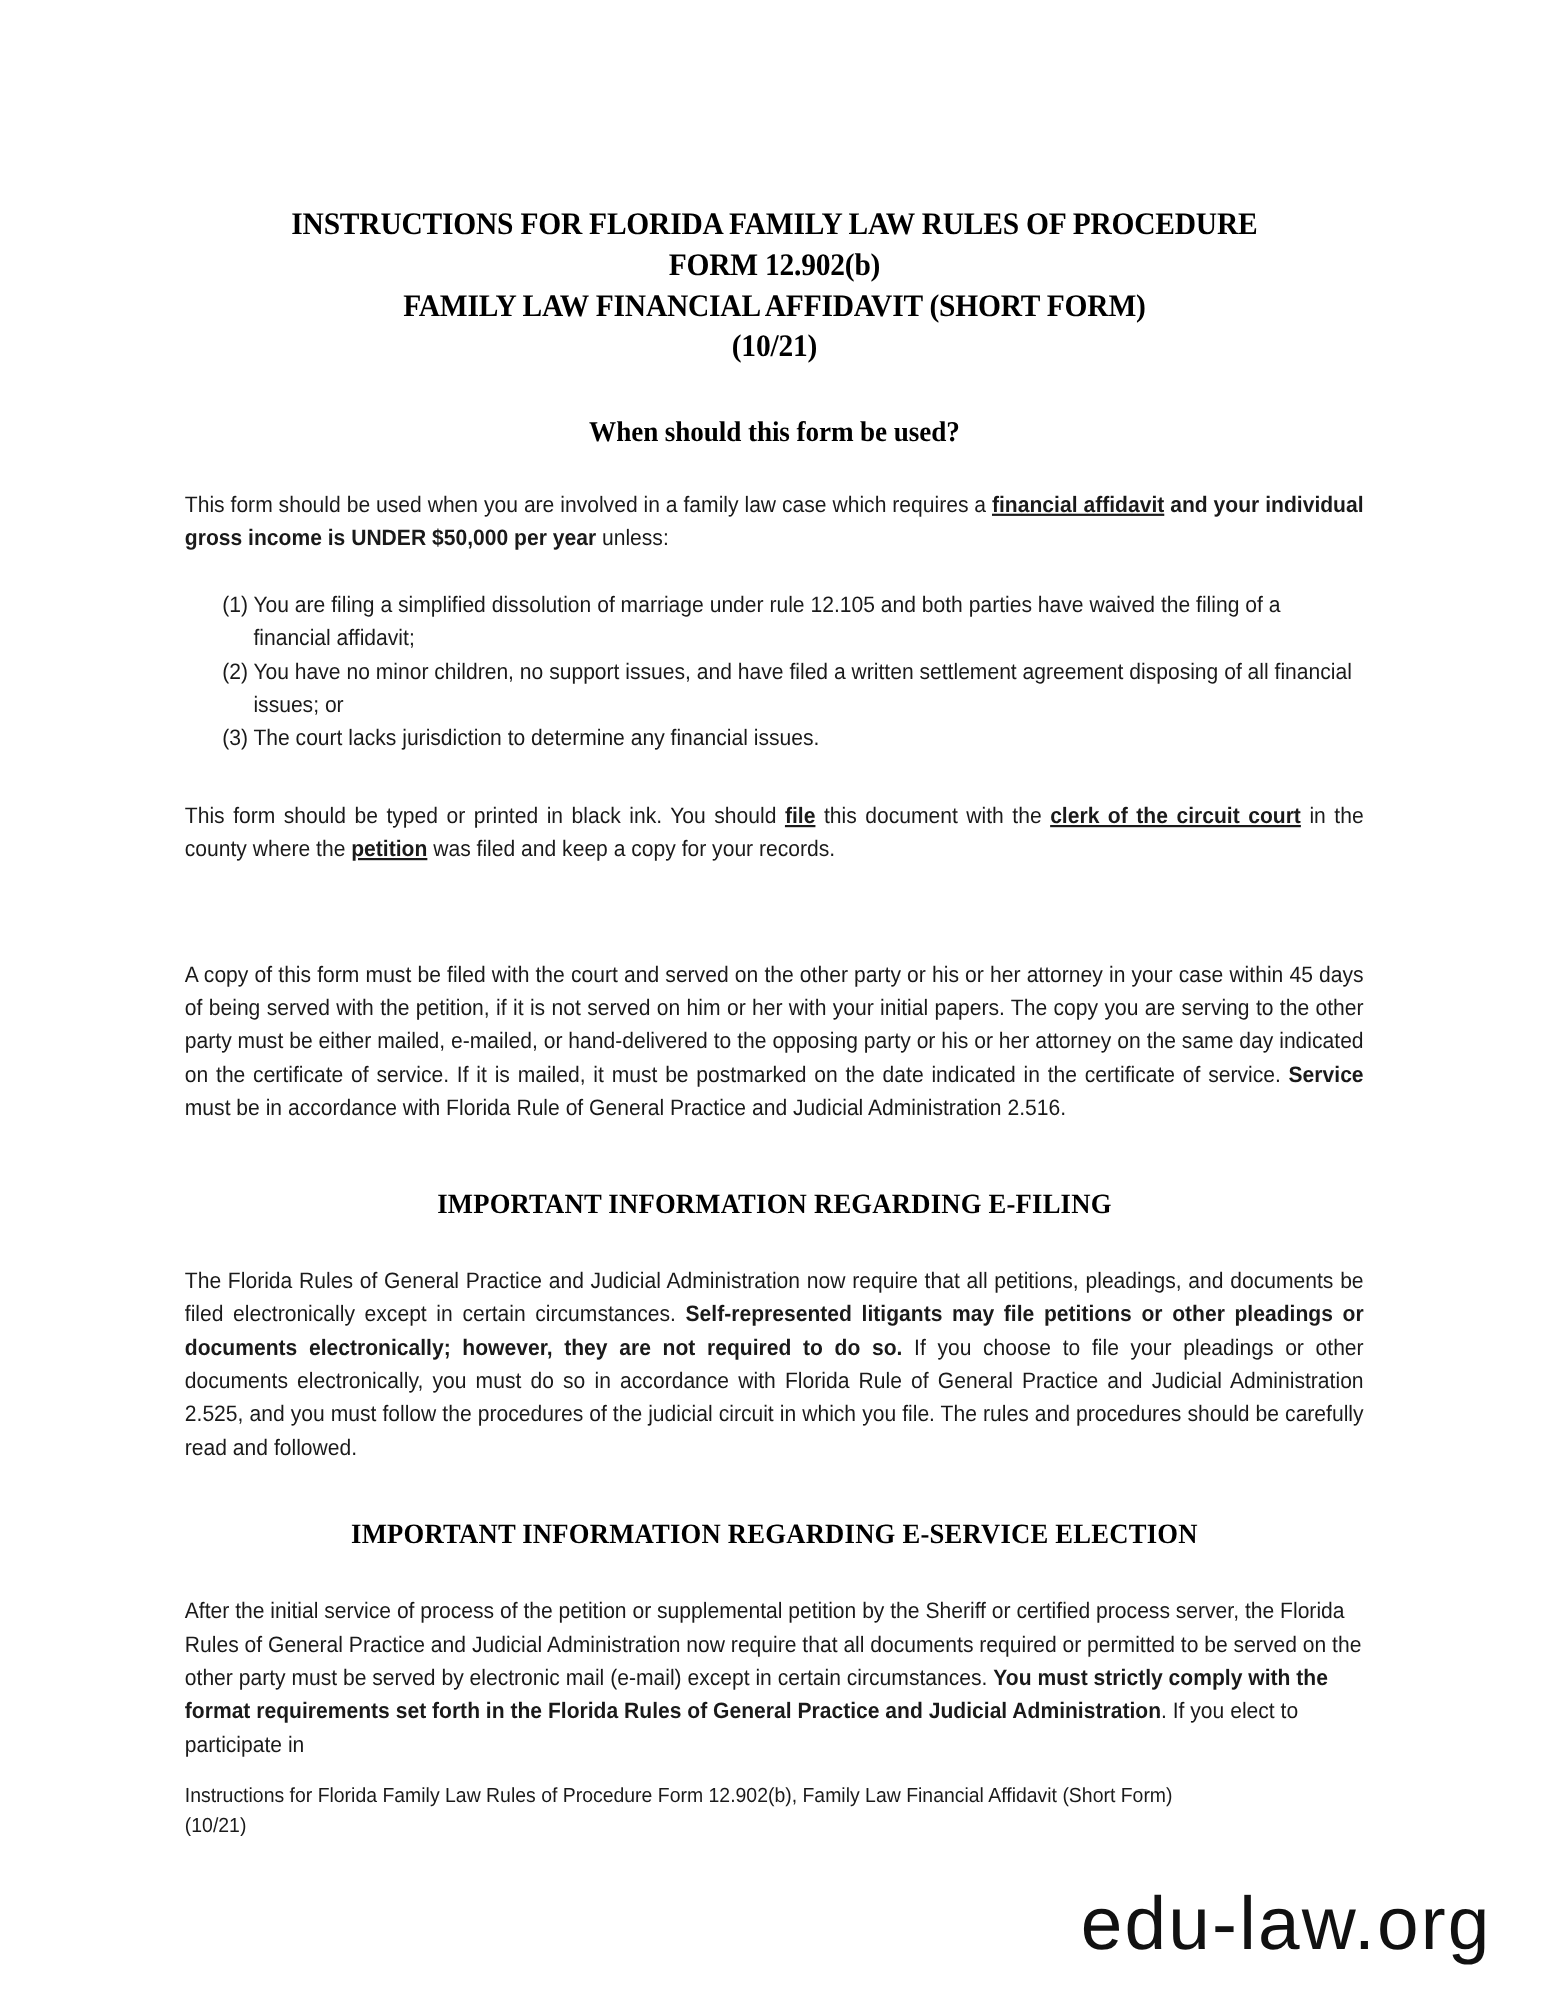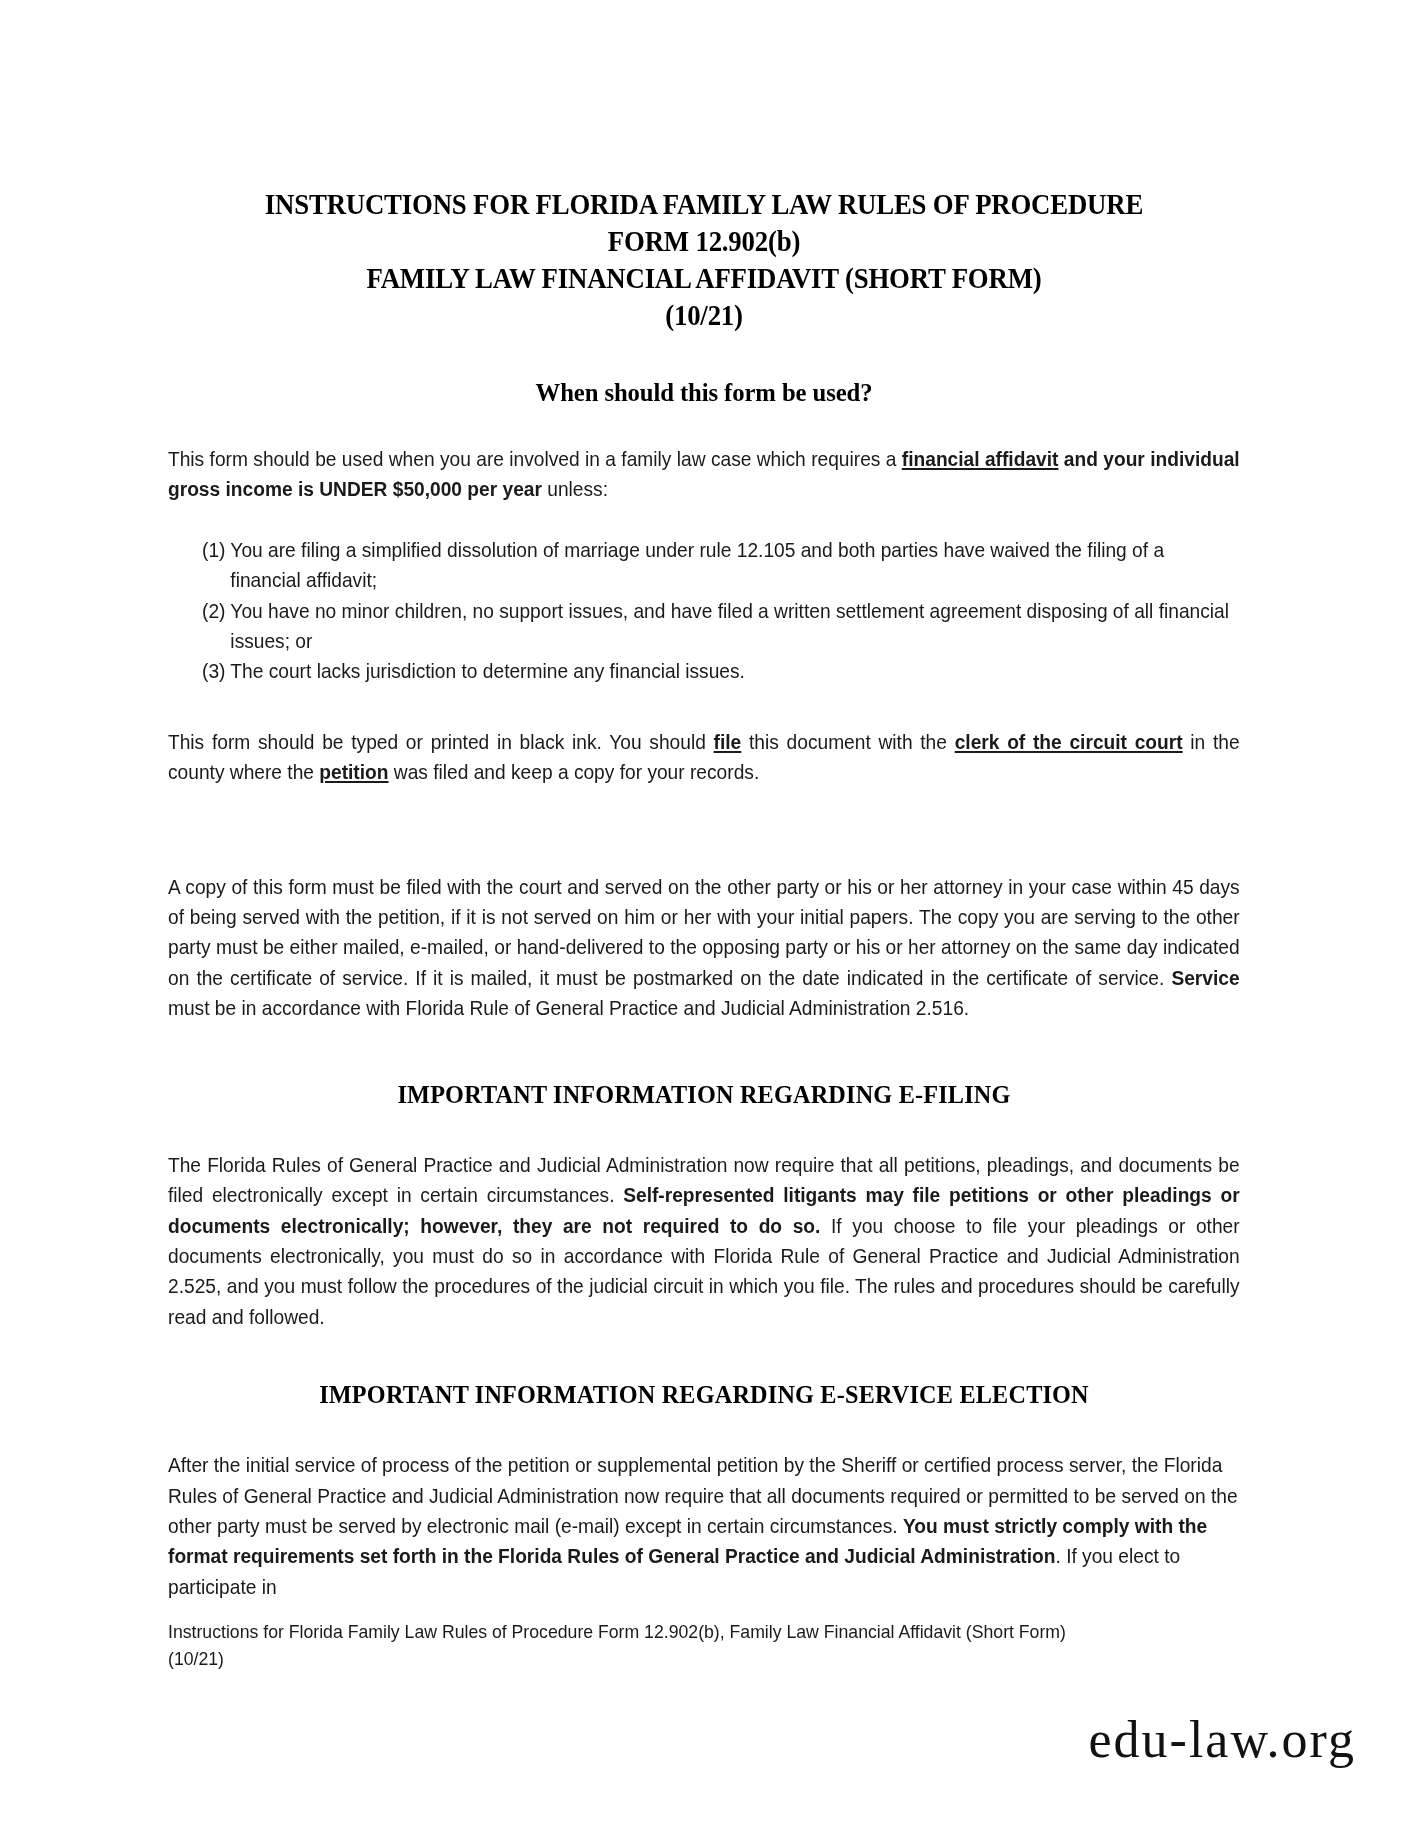--- a/index.html
+++ b/index.html
@@ -120,22 +120,22 @@
     color: #1a1a1a;
     transform: scaleX(0.95);
     transform-origin: left top;
   }
 
   
   .watermark {
     position: absolute;
     right: 60px;
     top: 1710px;
-    font-family: Liberation Serif, serif;
-    font-size: 52px;
+    font-family: Liberation Sans, sans-serif;
+    font-size: 68px;
     letter-spacing: 2px;
     color: #111111;
     white-space: nowrap;
   }
 </style>
 </head>
 <body>
 
 <div class="page">
 

